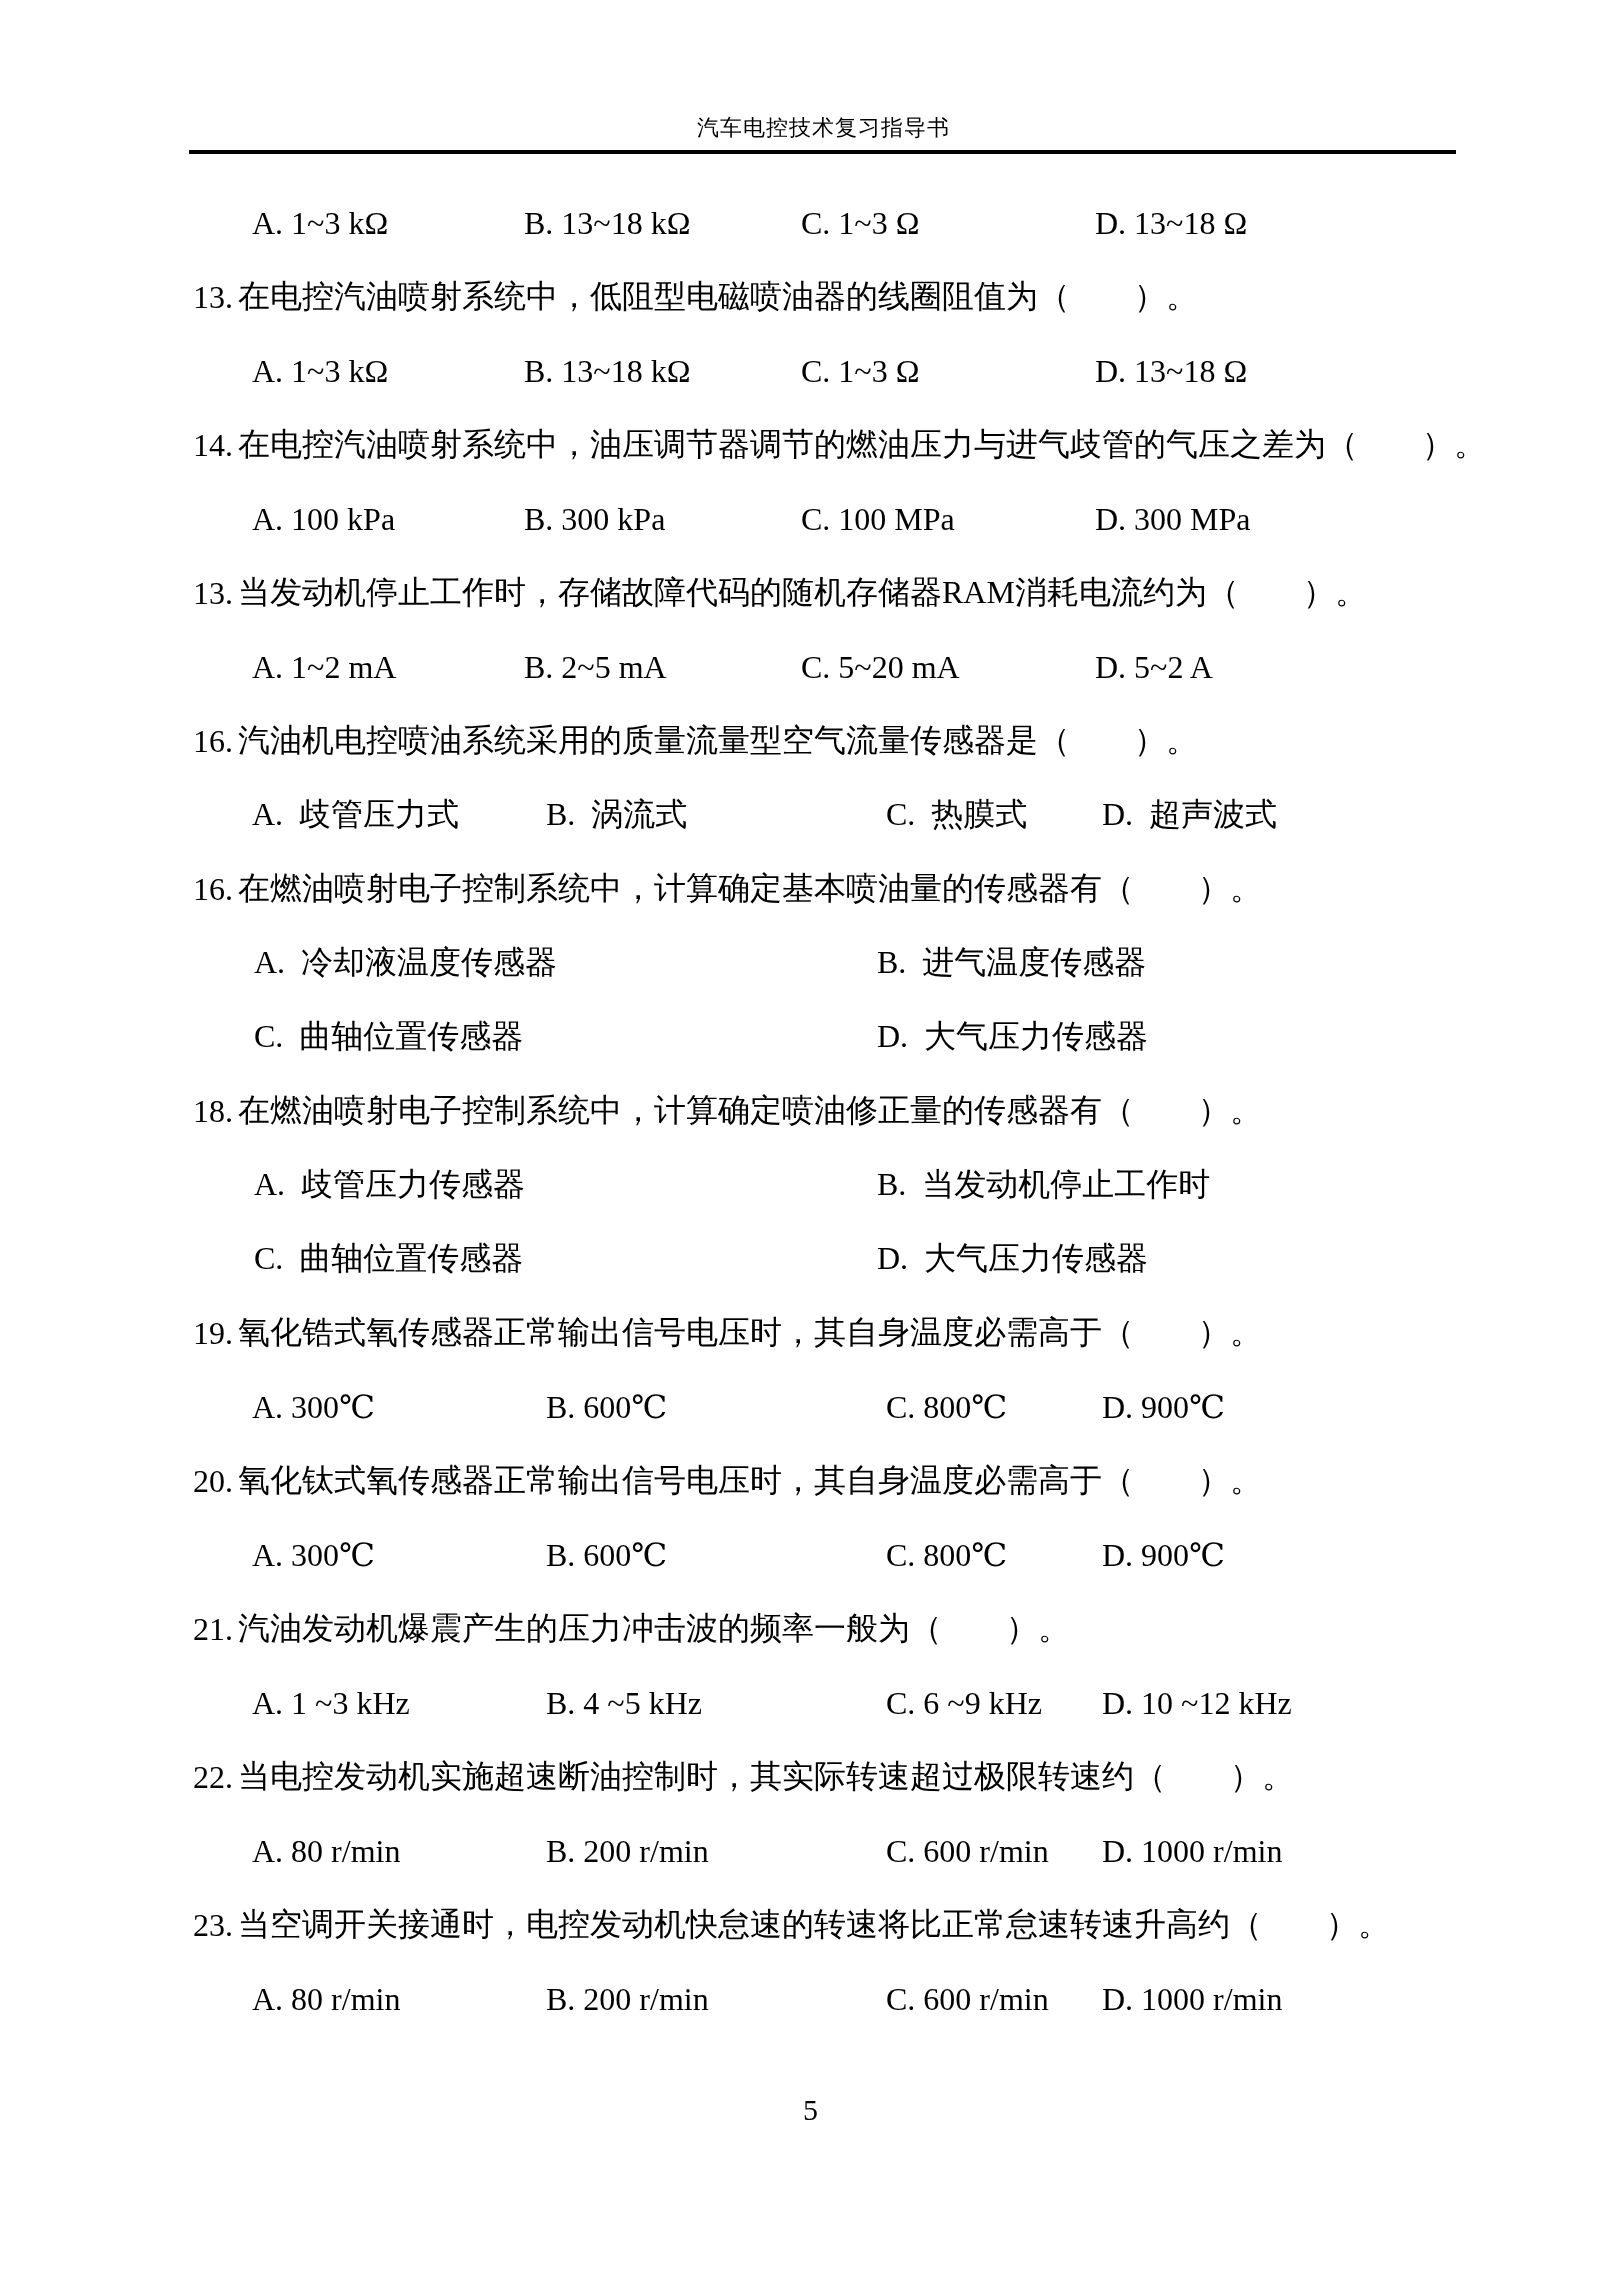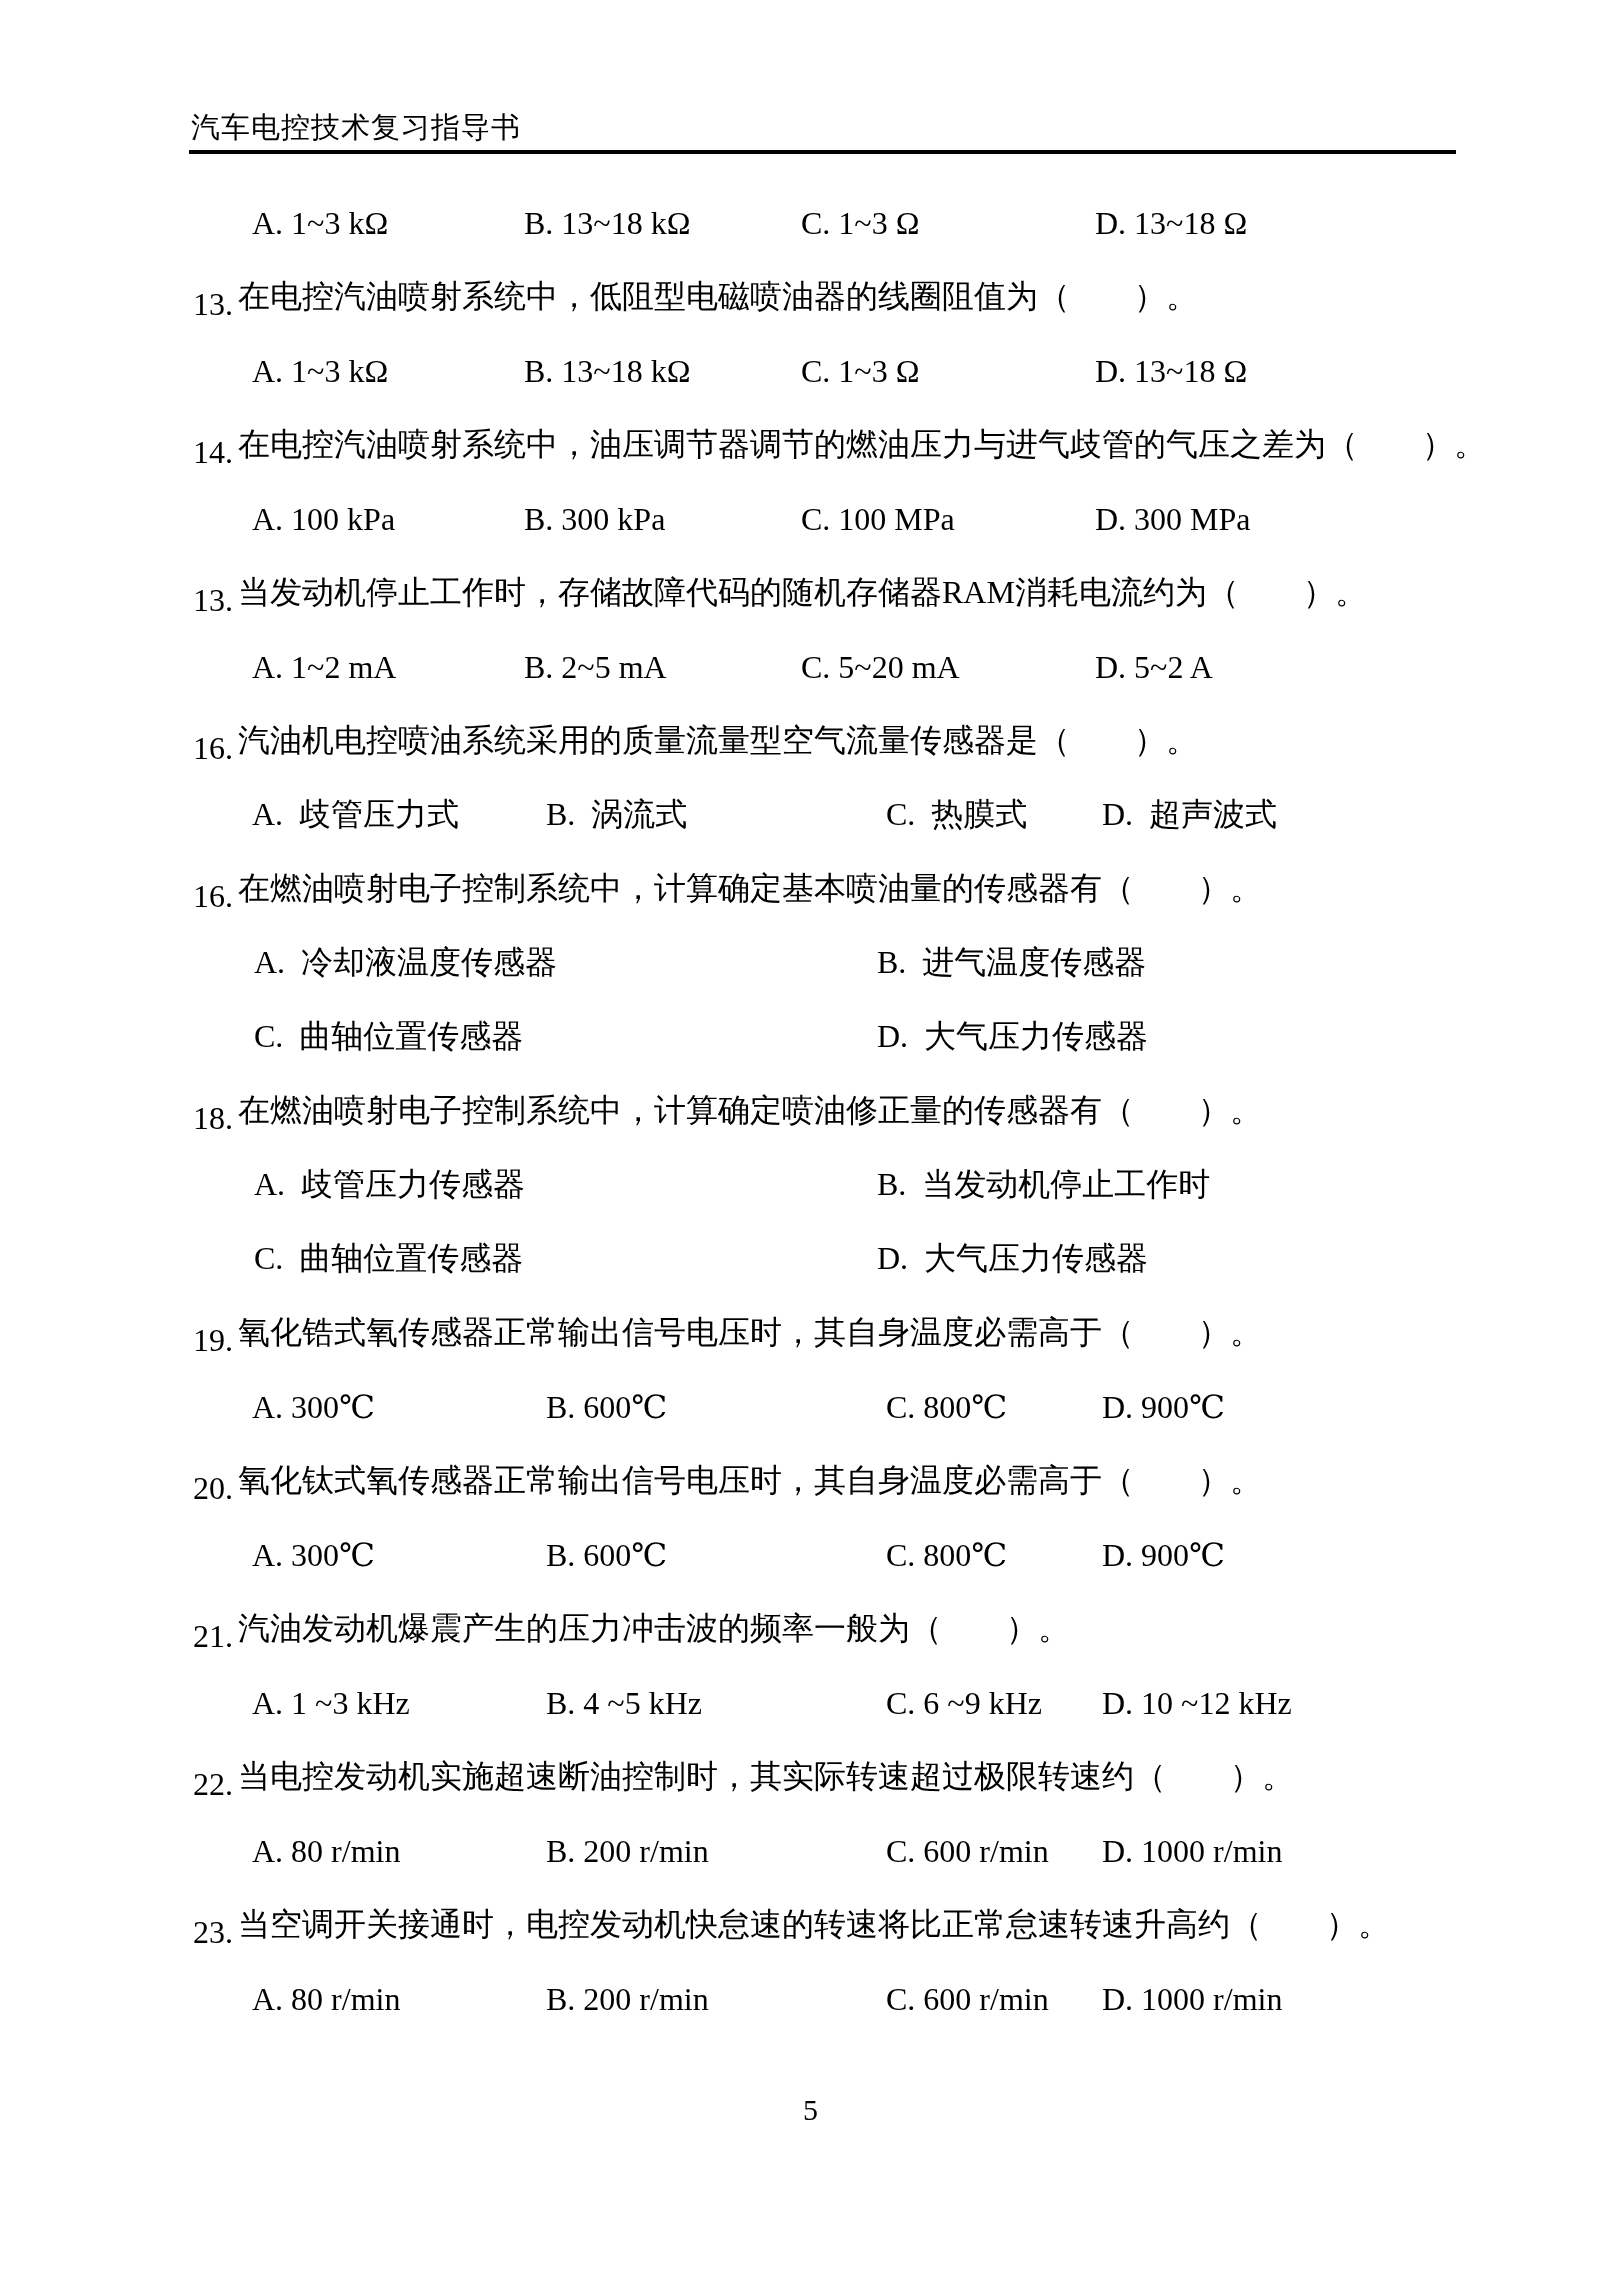--- a/index.html
+++ b/index.html
@@ -5,33 +5,32 @@
   html,body{margin:0;padding:0;background:#ffffff;}
   .page{
     position:relative;
     width:1621px;height:2293px;
     background:#ffffff;color:#000;
     font-family:"Liberation Serif","DejaVu Serif",serif;
     overflow:hidden;
   }
   .header-title{
     position:absolute;top:115px;left:191px;width:1265px;
-    text-align:left;font-size:29px;line-height:25.5px;
+    text-align:center;font-size:22px;line-height:25.5px;
     letter-spacing:1px;white-space:pre;
   }
   .header-rule{
     position:absolute;top:150px;left:189px;width:1267px;height:3.9px;
     background:#000;
   }
   .content{position:absolute;top:186px;left:0;width:1494px;}
   .row{position:relative;height:74px;font-size:32px;}
   .qnum{
     position:absolute;left:193px;top:50%;transform:translateY(-50%);
     white-space:pre;
-    margin-top:7px;
   }
   .qtext{
     position:absolute;left:238px;top:50%;transform:translateY(-50%);
     white-space:pre;
     text-align:center;
   }
   .opt{
     position:absolute;top:50%;transform:translateY(-50%);
     white-space:pre;
   }

